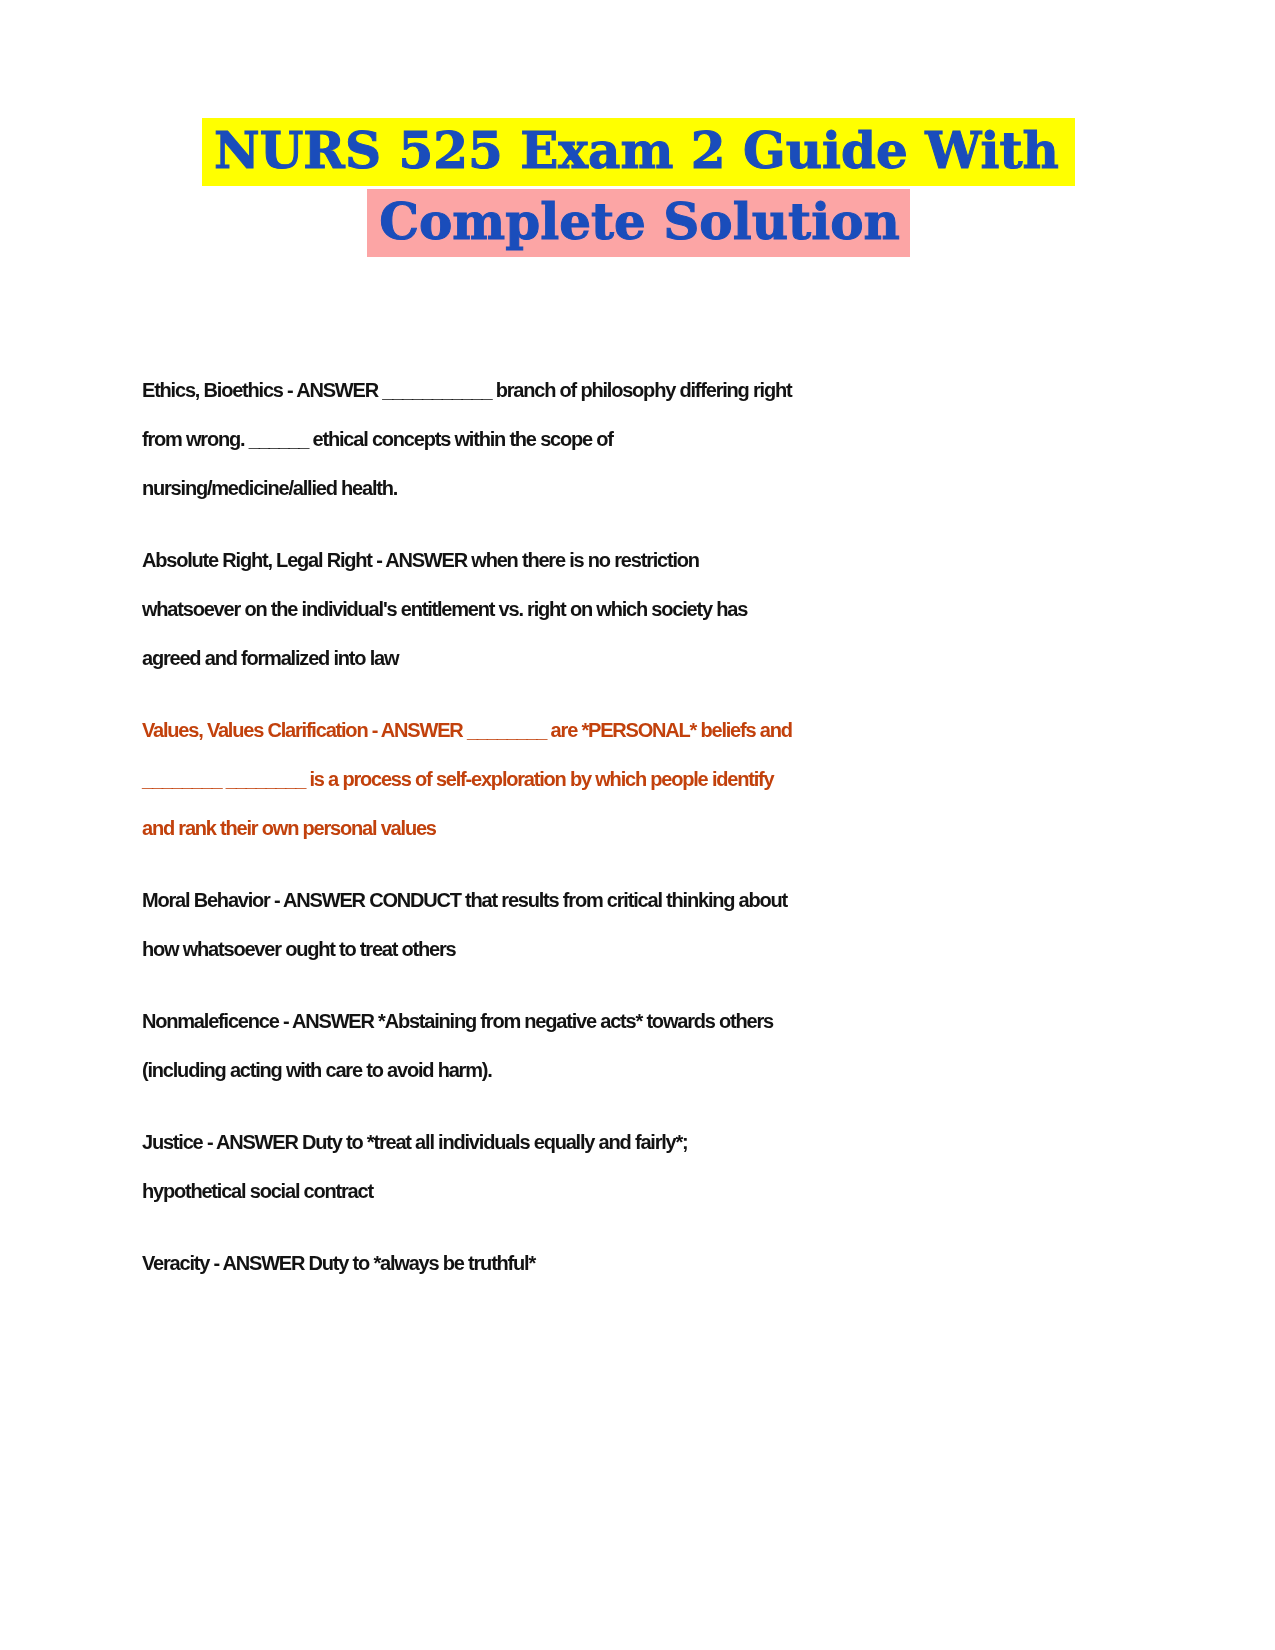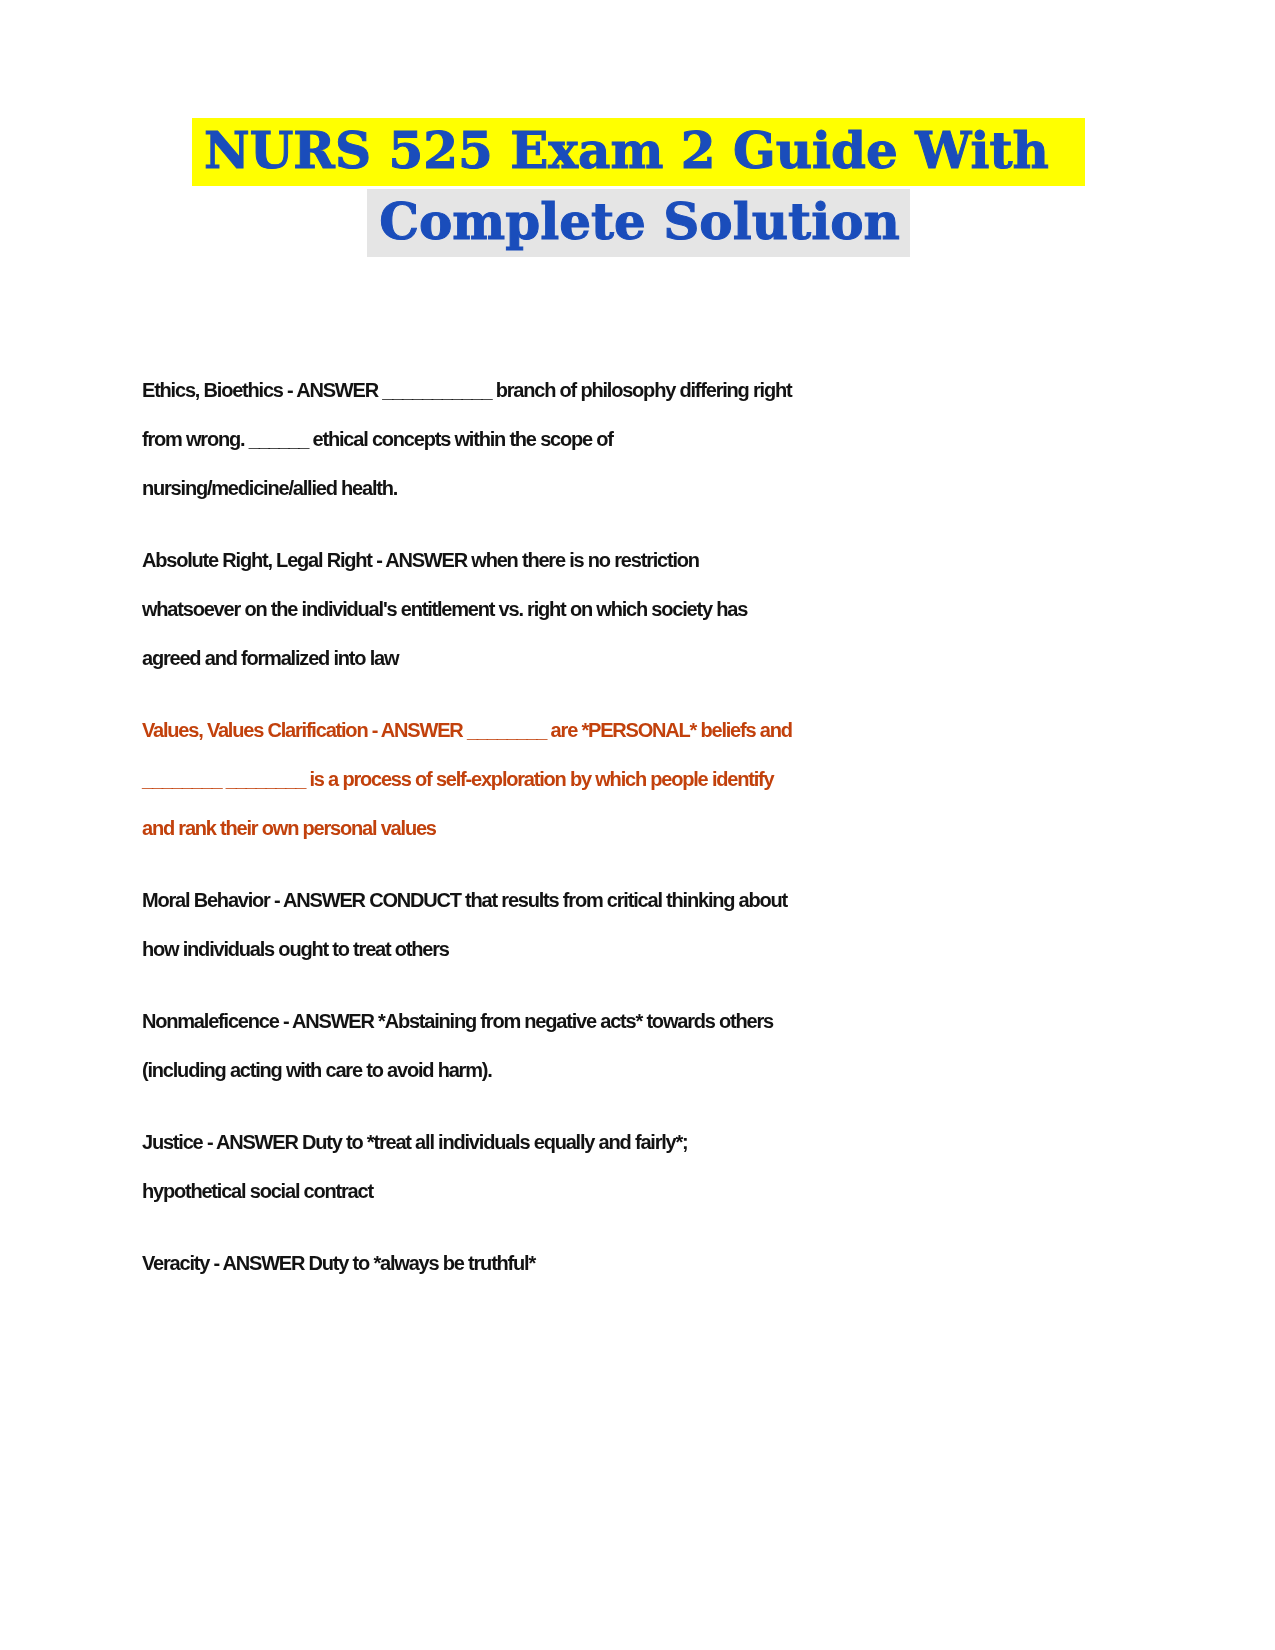--- a/index.html
+++ b/index.html
@@ -35,21 +35,21 @@
     margin: 0 auto 3px auto;
     width: -moz-fit-content;
     width: fit-content;
   }
   .title-line .hl {
     display: inline-block;
     padding: 1px 10px 4px 12px;
     -webkit-text-stroke: 1px;
   }
   .title-line.first .hl {
-    padding-right: 36px;
+    padding-right: 16px;
   }
   .body-text {
     width: 1035px;
   }
   .para {
     margin: 0 0 23px 0;
     font-size: 20px;
     font-weight: bold;
     line-height: 49px;
     letter-spacing: -1.2px;
@@ -57,35 +57,35 @@
     white-space: pre-line;
   }
 </style>
 </head>
 <body>
 
 <div class="page">
 
   <div class="title-block">
     <span class="title-line first"><span class="hl" style="background: rgb(255, 255, 0); color: rgb(26, 77, 187);">NURS 525 Exam 2 Guide With</span></span>
-    <span class="title-line"><span class="hl" style="background: #e5e5e5; color: rgb(26, 77, 187);">Complete Solution</span></span>
+    <span class="title-line"><span class="hl" style="background: #fca5a5; color: rgb(26, 77, 187);">Complete Solution</span></span>
   </div>
 
   <div class="body-text">
     <p class="para" style="color: rgb(19, 19, 19);">Ethics, Bioethics - ANSWER ___________ branch of philosophy differing right
 from wrong. ______ ethical concepts within the scope of
 nursing/medicine/allied health.</p>
     <p class="para" style="color: rgb(19, 19, 19);">Absolute Right, Legal Right - ANSWER when there is no restriction
 whatsoever on the individual's entitlement vs. right on which society has
 agreed and formalized into law</p>
     <p class="para" style="color: #c2410c;">Values, Values Clarification - ANSWER ________ are *PERSONAL* beliefs and
 ________ ________ is a process of self-exploration by which people identify
 and rank their own personal values</p>
     <p class="para" style="color: rgb(19, 19, 19);">Moral Behavior - ANSWER CONDUCT that results from critical thinking about
-how individuals ought to treat others</p>
+how whatsoever ought to treat others</p>
     <p class="para" style="color: rgb(19, 19, 19);">Nonmaleficence - ANSWER *Abstaining from negative acts* towards others
 (including acting with care to avoid harm).</p>
     <p class="para" style="color: rgb(19, 19, 19);">Justice - ANSWER Duty to *treat all individuals equally and fairly*;
 hypothetical social contract</p>
     <p class="para" style="color: rgb(19, 19, 19);">Veracity - ANSWER Duty to *always be truthful*</p>
   </div>
 
 </div>
 
 </body></html>

